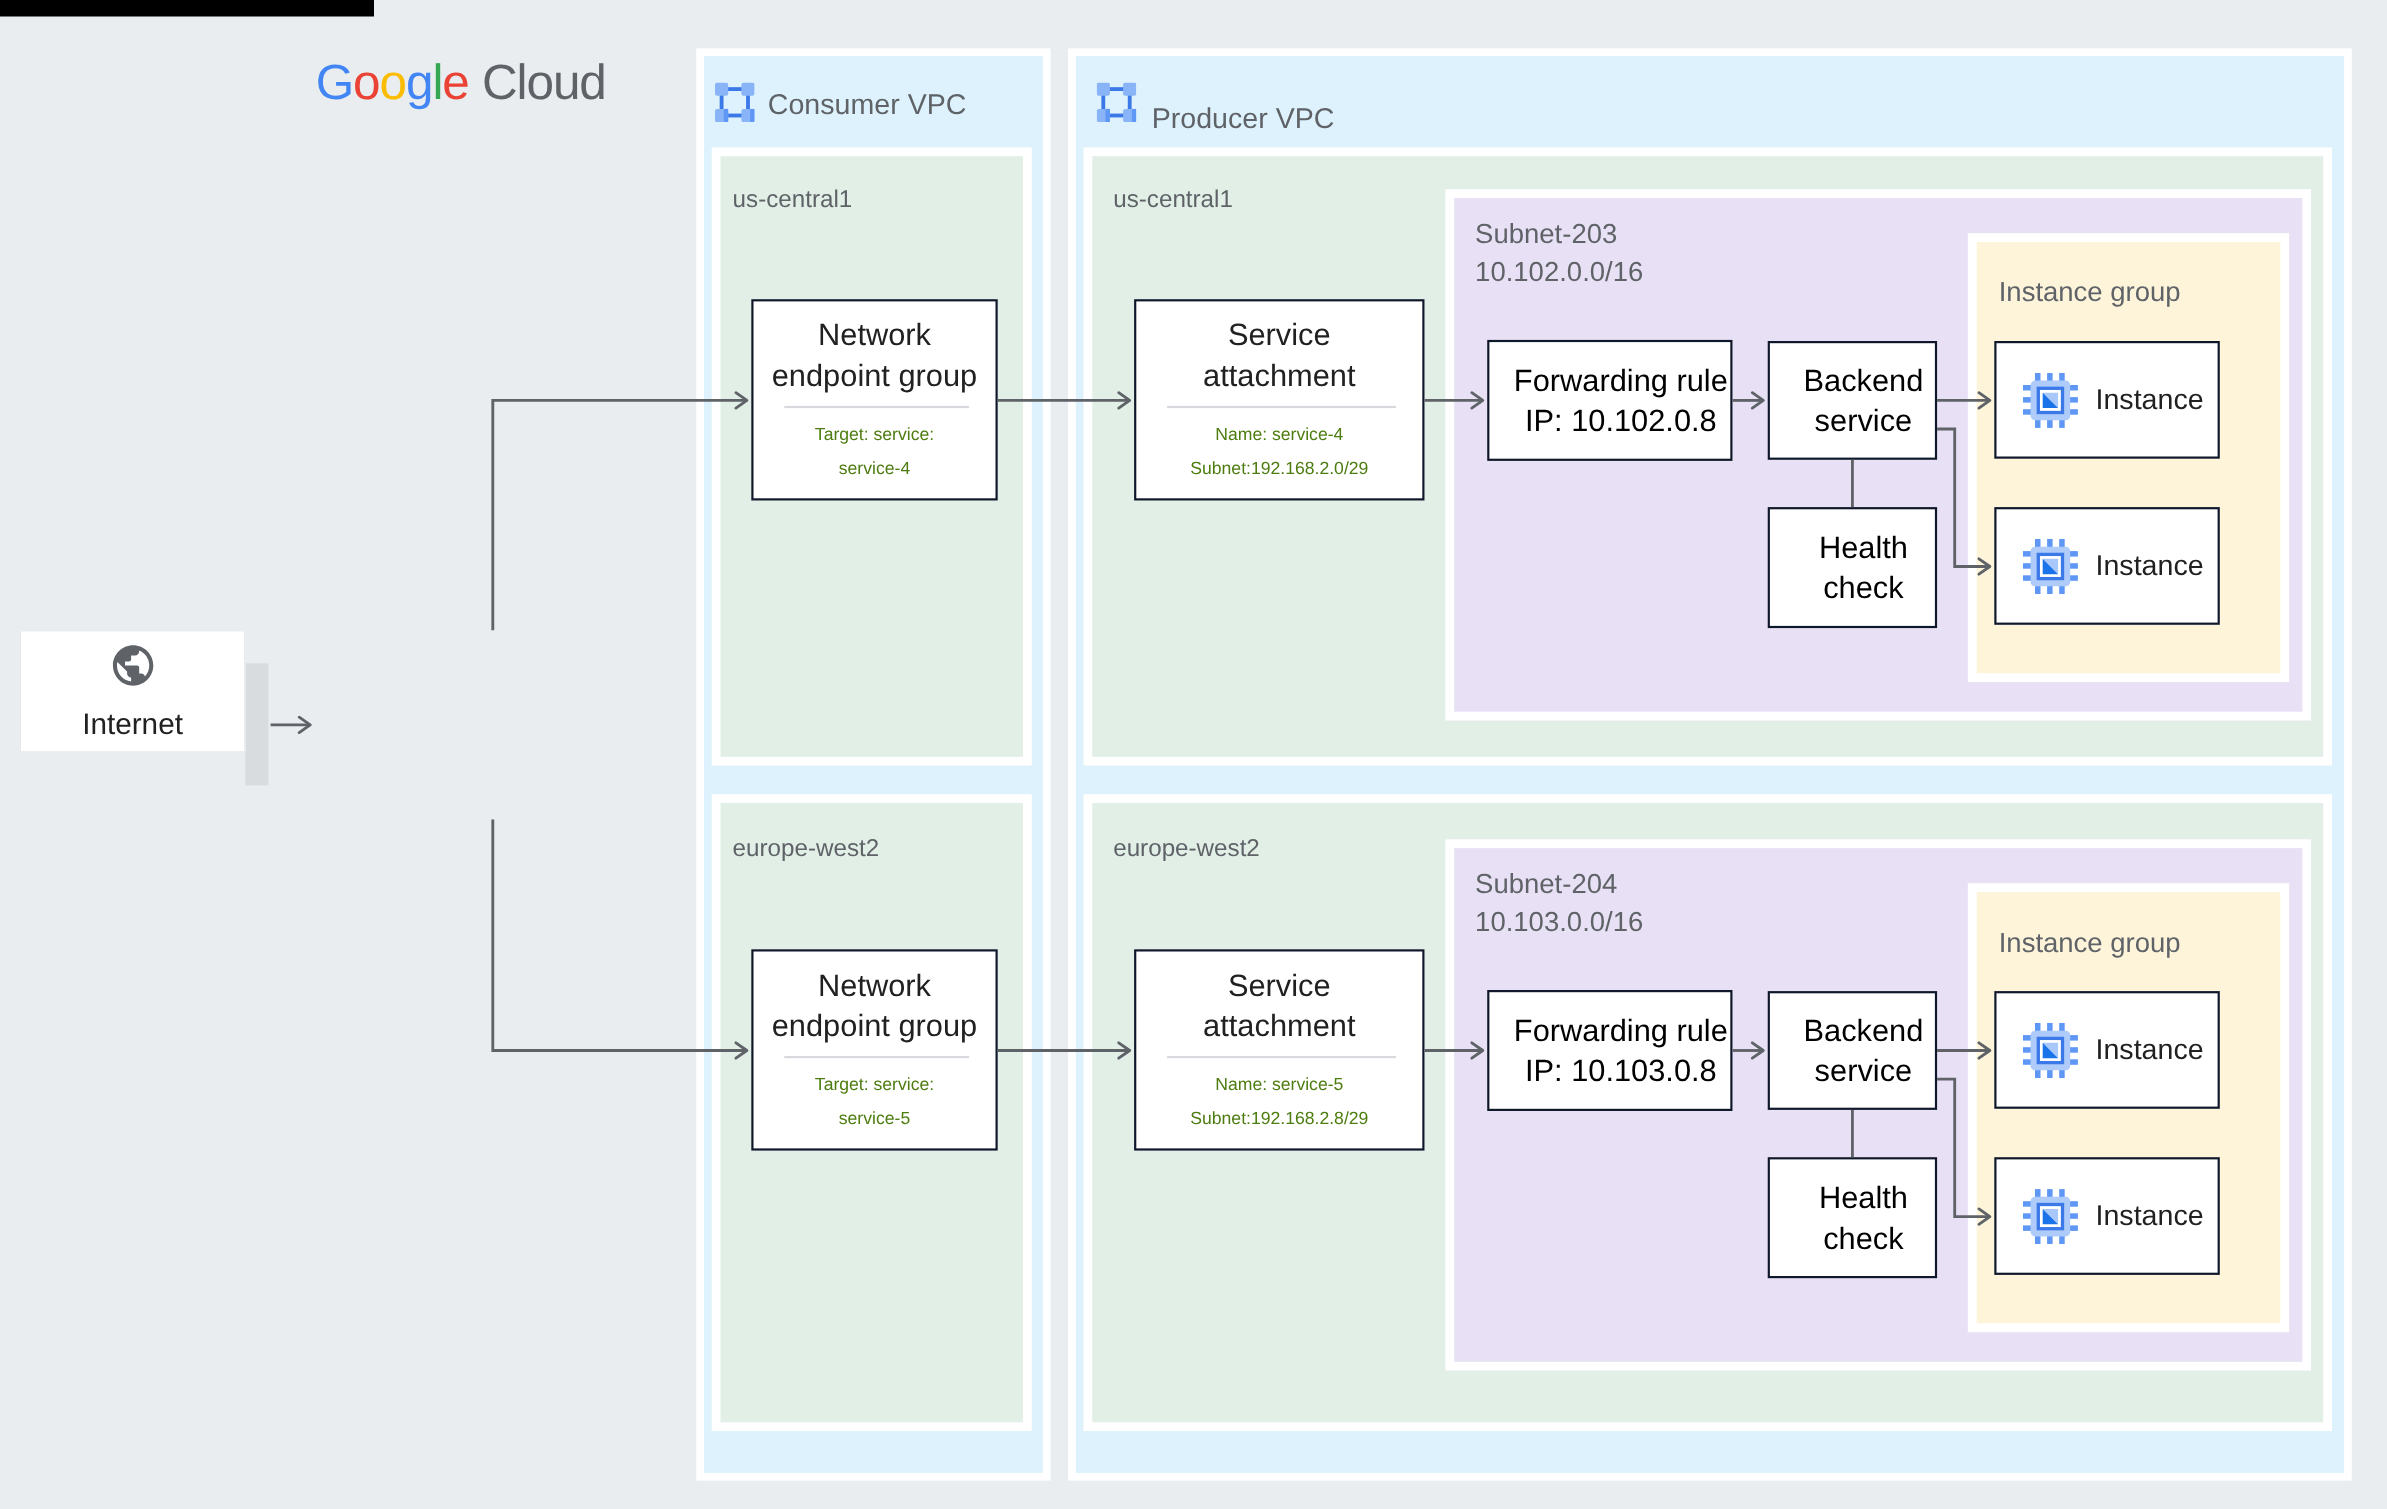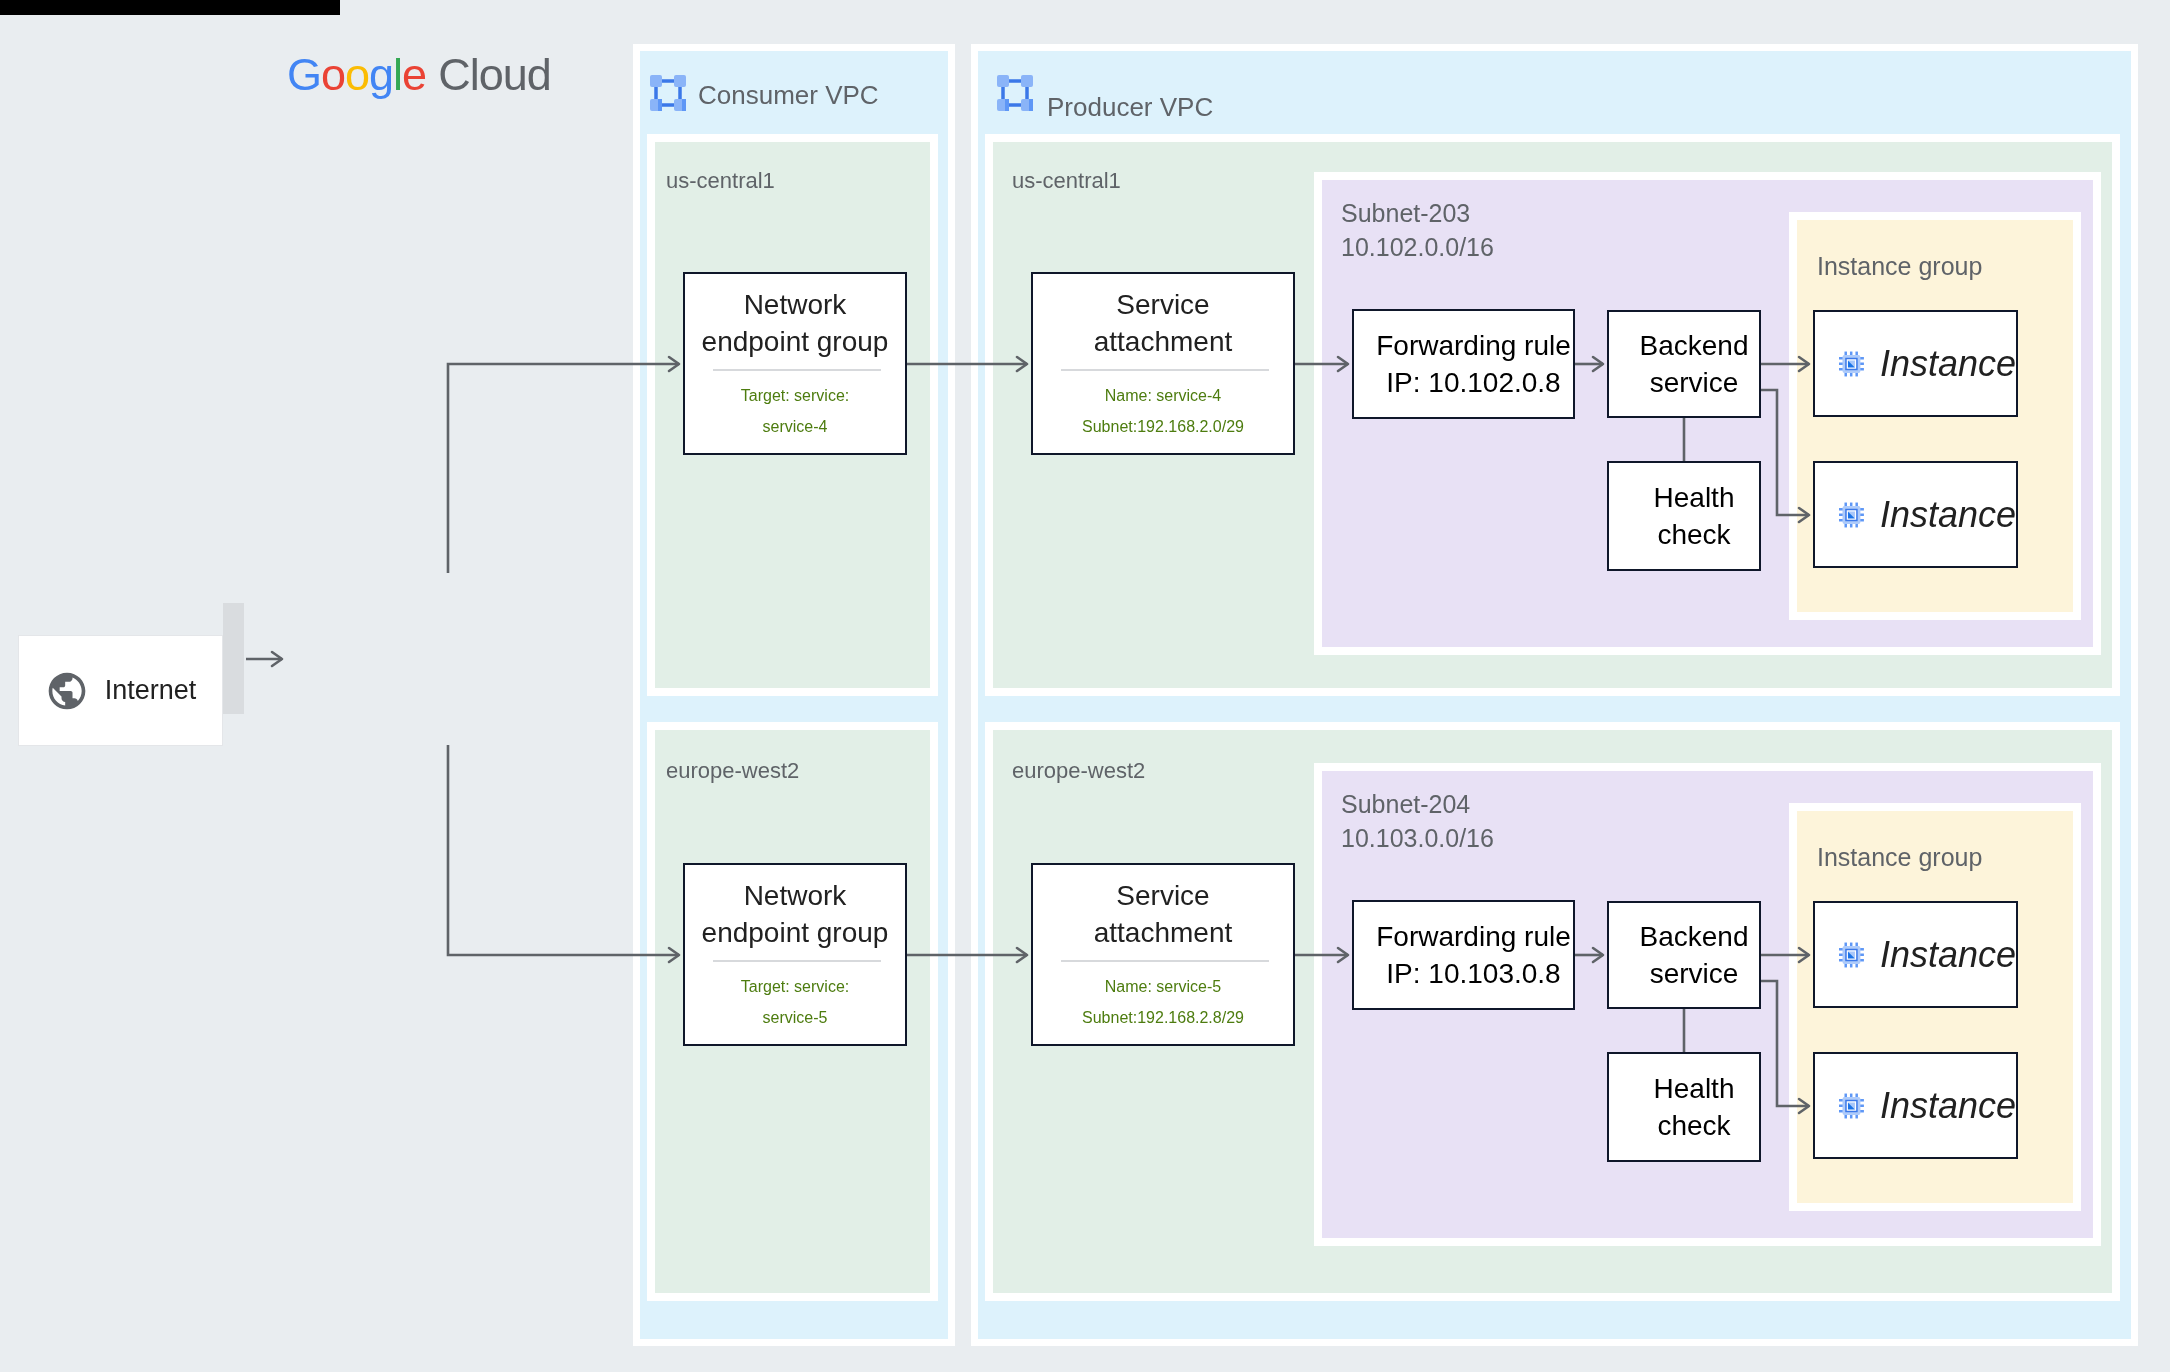--- a/index.html
+++ b/index.html
@@ -28,33 +28,33 @@
   .card{
     background:#ffffff;border:2px solid #0f172a;
     display:flex;flex-direction:column;align-items:center;justify-content:center;
     text-align:center;
   }
   .card-title{color:#212121;font-size:28px;line-height:37px;}
   .card-sub{color:#4d7c0f;font-size:16px;line-height:31px;}
   .card-divider{height:2px;background:#d7d9dc;align-self:stretch;margin:9px 28px;}
   .simple-title{color:#000000;font-size:28px;line-height:37px;margin-left:20px;}
   
-  .internet-box{left:18px;top:635px;width:205px;height:111px;background:#fff;border:1px solid #e4e6e9;
-    display:flex;align-items:center;justify-content:center;gap:16px;}
+  .internet-box{left:18px;top:573px;width:205px;height:111px;background:#fff;border:1px solid #e4e6e9;
+    display:flex;align-items:center;justify-content:center;gap:16px;flex-direction:column;}
   .internet-shadow{left:223px;top:603px;width:21px;height:111px;background:#d9dcdf;}
   .internet-label{color:#212121;font-size:27px;}
   
   .lb-box{left:286px;top:573px;width:324px;height:172px;background:#fff;border:2px solid #e0e2e5;}
   .lb-title{position:absolute;left:87px;top:24px;color:#212121;font-size:28px;line-height:37px;text-align:left;}
   .lb-icon{position:absolute;left:33px;top:27px;}
   .lb-divider{position:absolute;left:31px;right:31px;top:105px;height:2px;background:#d7d9dc;}
   .lb-ip{position:absolute;left:0;right:0;top:122px;text-align:center;color:#5f6368;font-size:25px;}
   
   .instance-card{flex-direction:row;justify-content:flex-start;padding-left:24px;gap:16px;}
-  .instance-label{color:#212121;font-size:36px;font-style:italic;}
+  .instance-label{color:#212121;font-size:26px;}
   svg.overlay{position:absolute;left:0;top:0;pointer-events:none;}
   .vpc-head-icon{position:absolute;}
 </style>
 </head>
 <body>
 
 <svg width="0" height="0" style="position:absolute">
   <defs>
     <g id="globe-glyph">
       <path fill="#5f6368" transform="scale(1.834)" d="M12 2C6.48 2 2 6.48 2 12s4.48 10 10 10 10-4.48 10-10S17.52 2 12 2zm-1 17.93c-3.95-.49-7-3.85-7-7.93 0-.62.08-1.21.21-1.79L9 15v1c0 1.1.9 2 2 2v1.93zm6.9-2.54c-.26-.81-1-1.39-1.9-1.39h-1v-3c0-.55-.45-1-1-1H8v-2h2c.55 0 1-.45 1-1V7h2c1.1 0 2-.9 2-2v-.41c2.93 1.19 5 4.06 5 7.41 0 2.08-.8 3.97-2.1 5.39z"></path>

